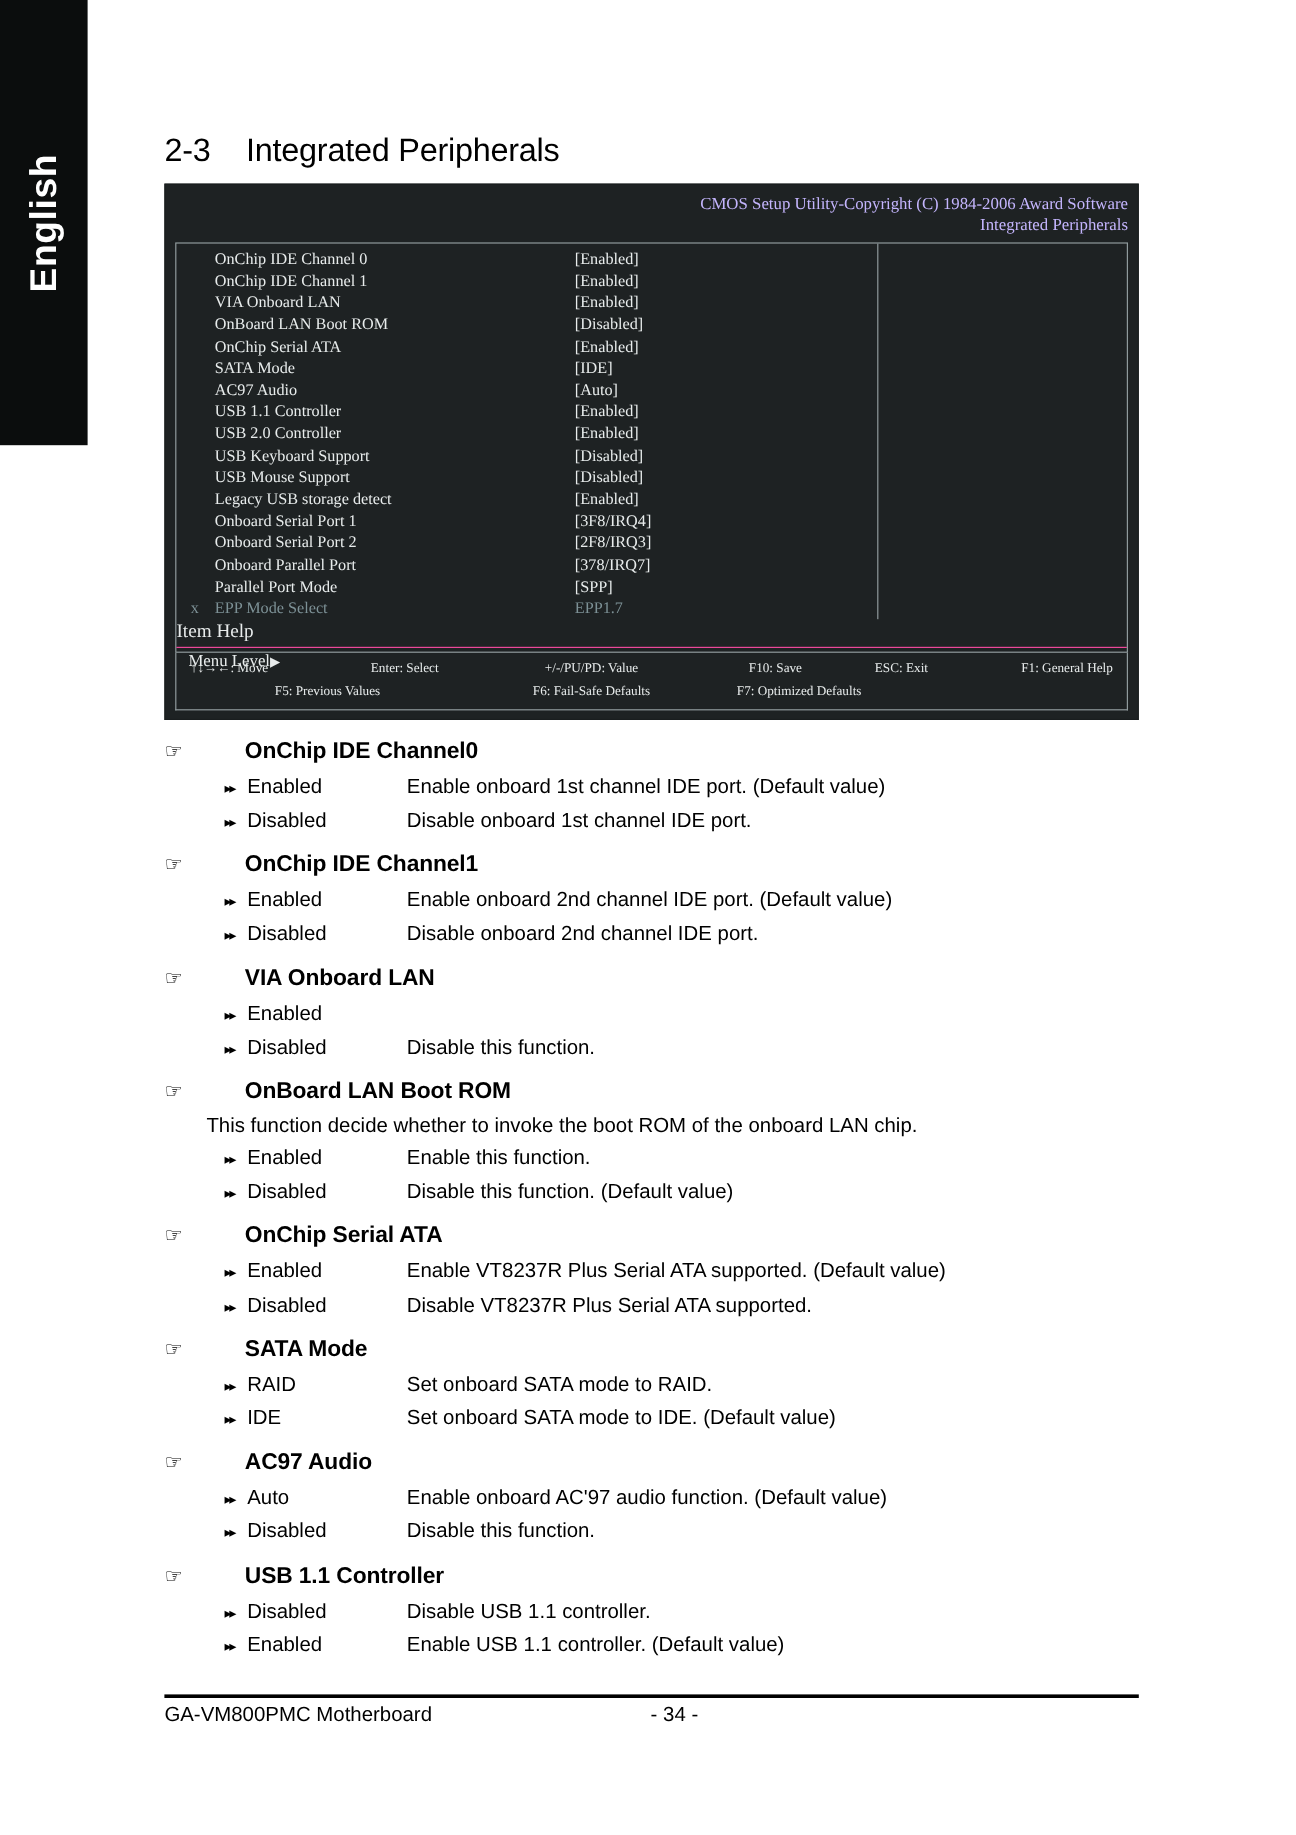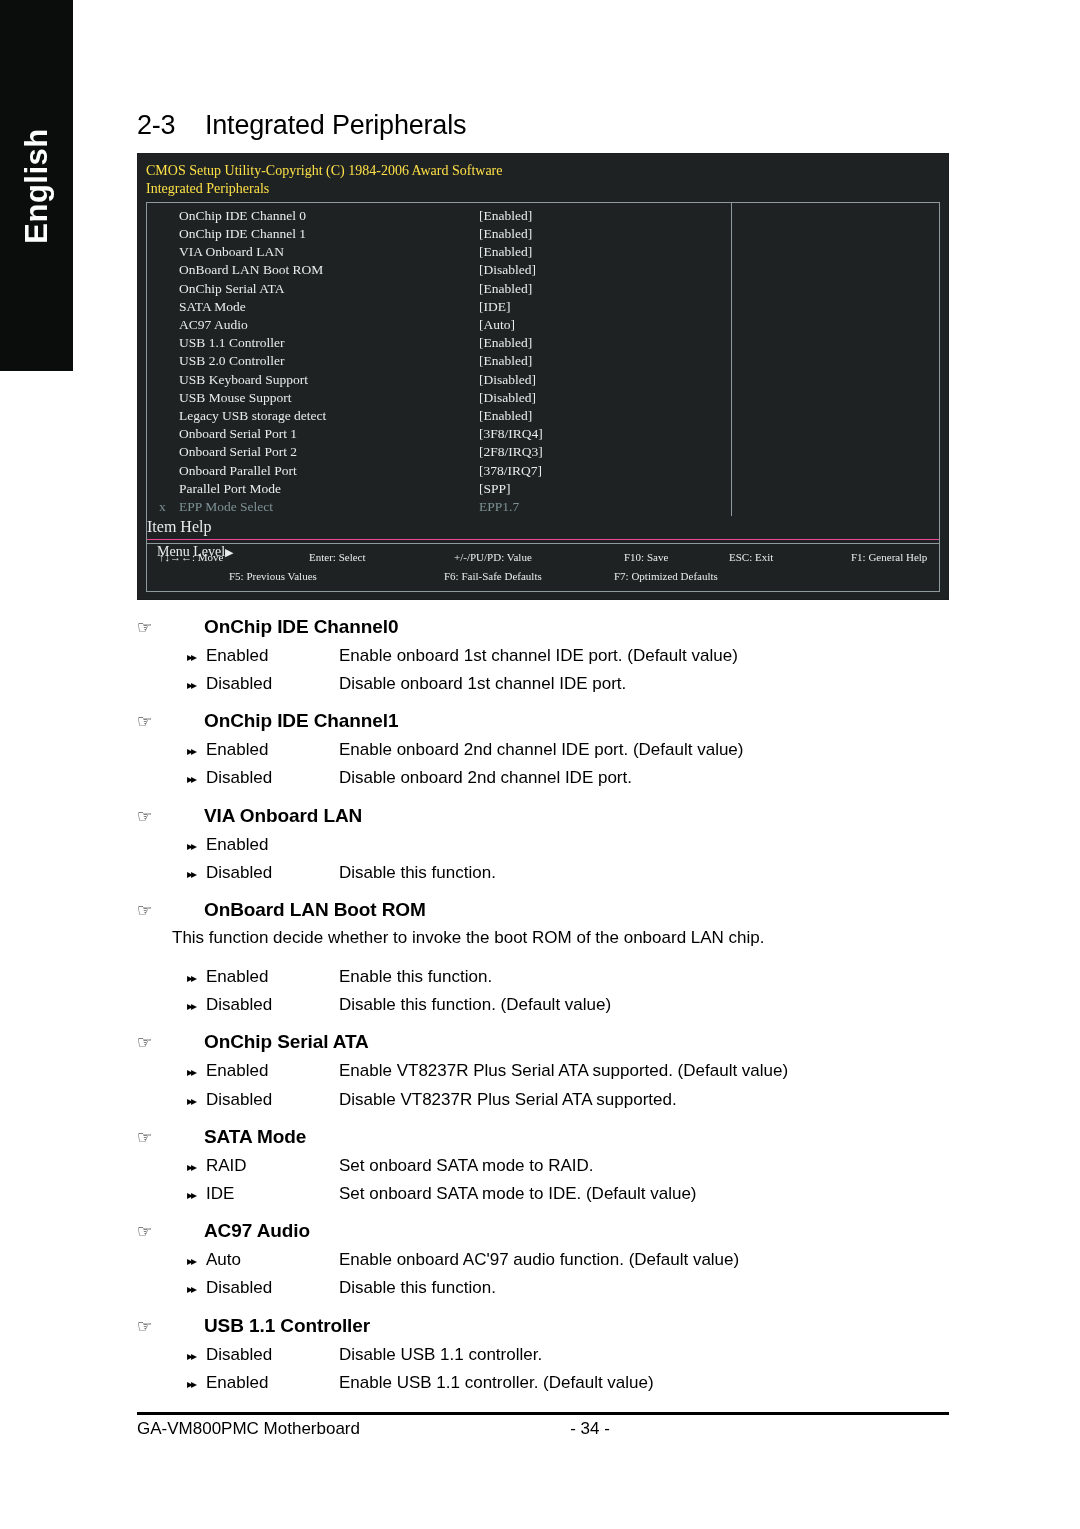--- a/index.html
+++ b/index.html
@@ -67,25 +67,25 @@
     width: 812px;
     background: #1e2223;
     border: 1px solid #1a1e1f;
     color: #e8ecec;
     font-family: "Liberation Serif", serif;
     font-size: 13.5px;
     box-sizing: border-box;
     padding: 6px 8px 7px 8px;
   }
   #bios .bios-title {
-    text-align: left;
+    text-align: right;
     line-height: 1.28;
     font-size: 14px;
     padding: 2px 0 4px 0;
-    color: #fde047;
+    color: #c4b5fd;
   }
   #bios .bios-body {
     display: flex;
     border: 1px solid #8f9a9c;
     height: 342px;
     box-sizing: border-box;
     flex-direction: column;
   }
   #bios .settings {
     flex: none;
@@ -167,21 +167,21 @@
   .item-head .hand {
     flex: none;
     width: 35px;
     font-size: 17px;
     font-weight: normal;
     line-height: 1;
   }
   .item-head .htext { letter-spacing: -0.1px; margin-left: 32px; }
 
   .item-note {
-    margin: 2px 0 12px 35px;
+    margin: 2px 0 0 35px;
     font-size: 17px;
     line-height: 1.52;
   }
 
   .opt {
     display: flex;
     align-items: baseline;
     margin-left: 50px;
     font-size: 17px;
     line-height: 1.66;
@@ -205,21 +205,20 @@
     top: 1412px;
     width: 812px;
   }
   #footer .rule {
     border-top: 3px solid #000;
     margin-bottom: 4px;
   }
   #footer .frow {
     display: flex;
     font-size: 17px;
-    gap: 28px;
   }
   #footer .fleft { flex: none; width: 350px; }
   #footer .fpage { flex: none; width: 150px; text-align: center; }
 </style>
 </head>
 <body>
 
 <div id="lang-tab">
   <div class="label">English</div>
 </div>

